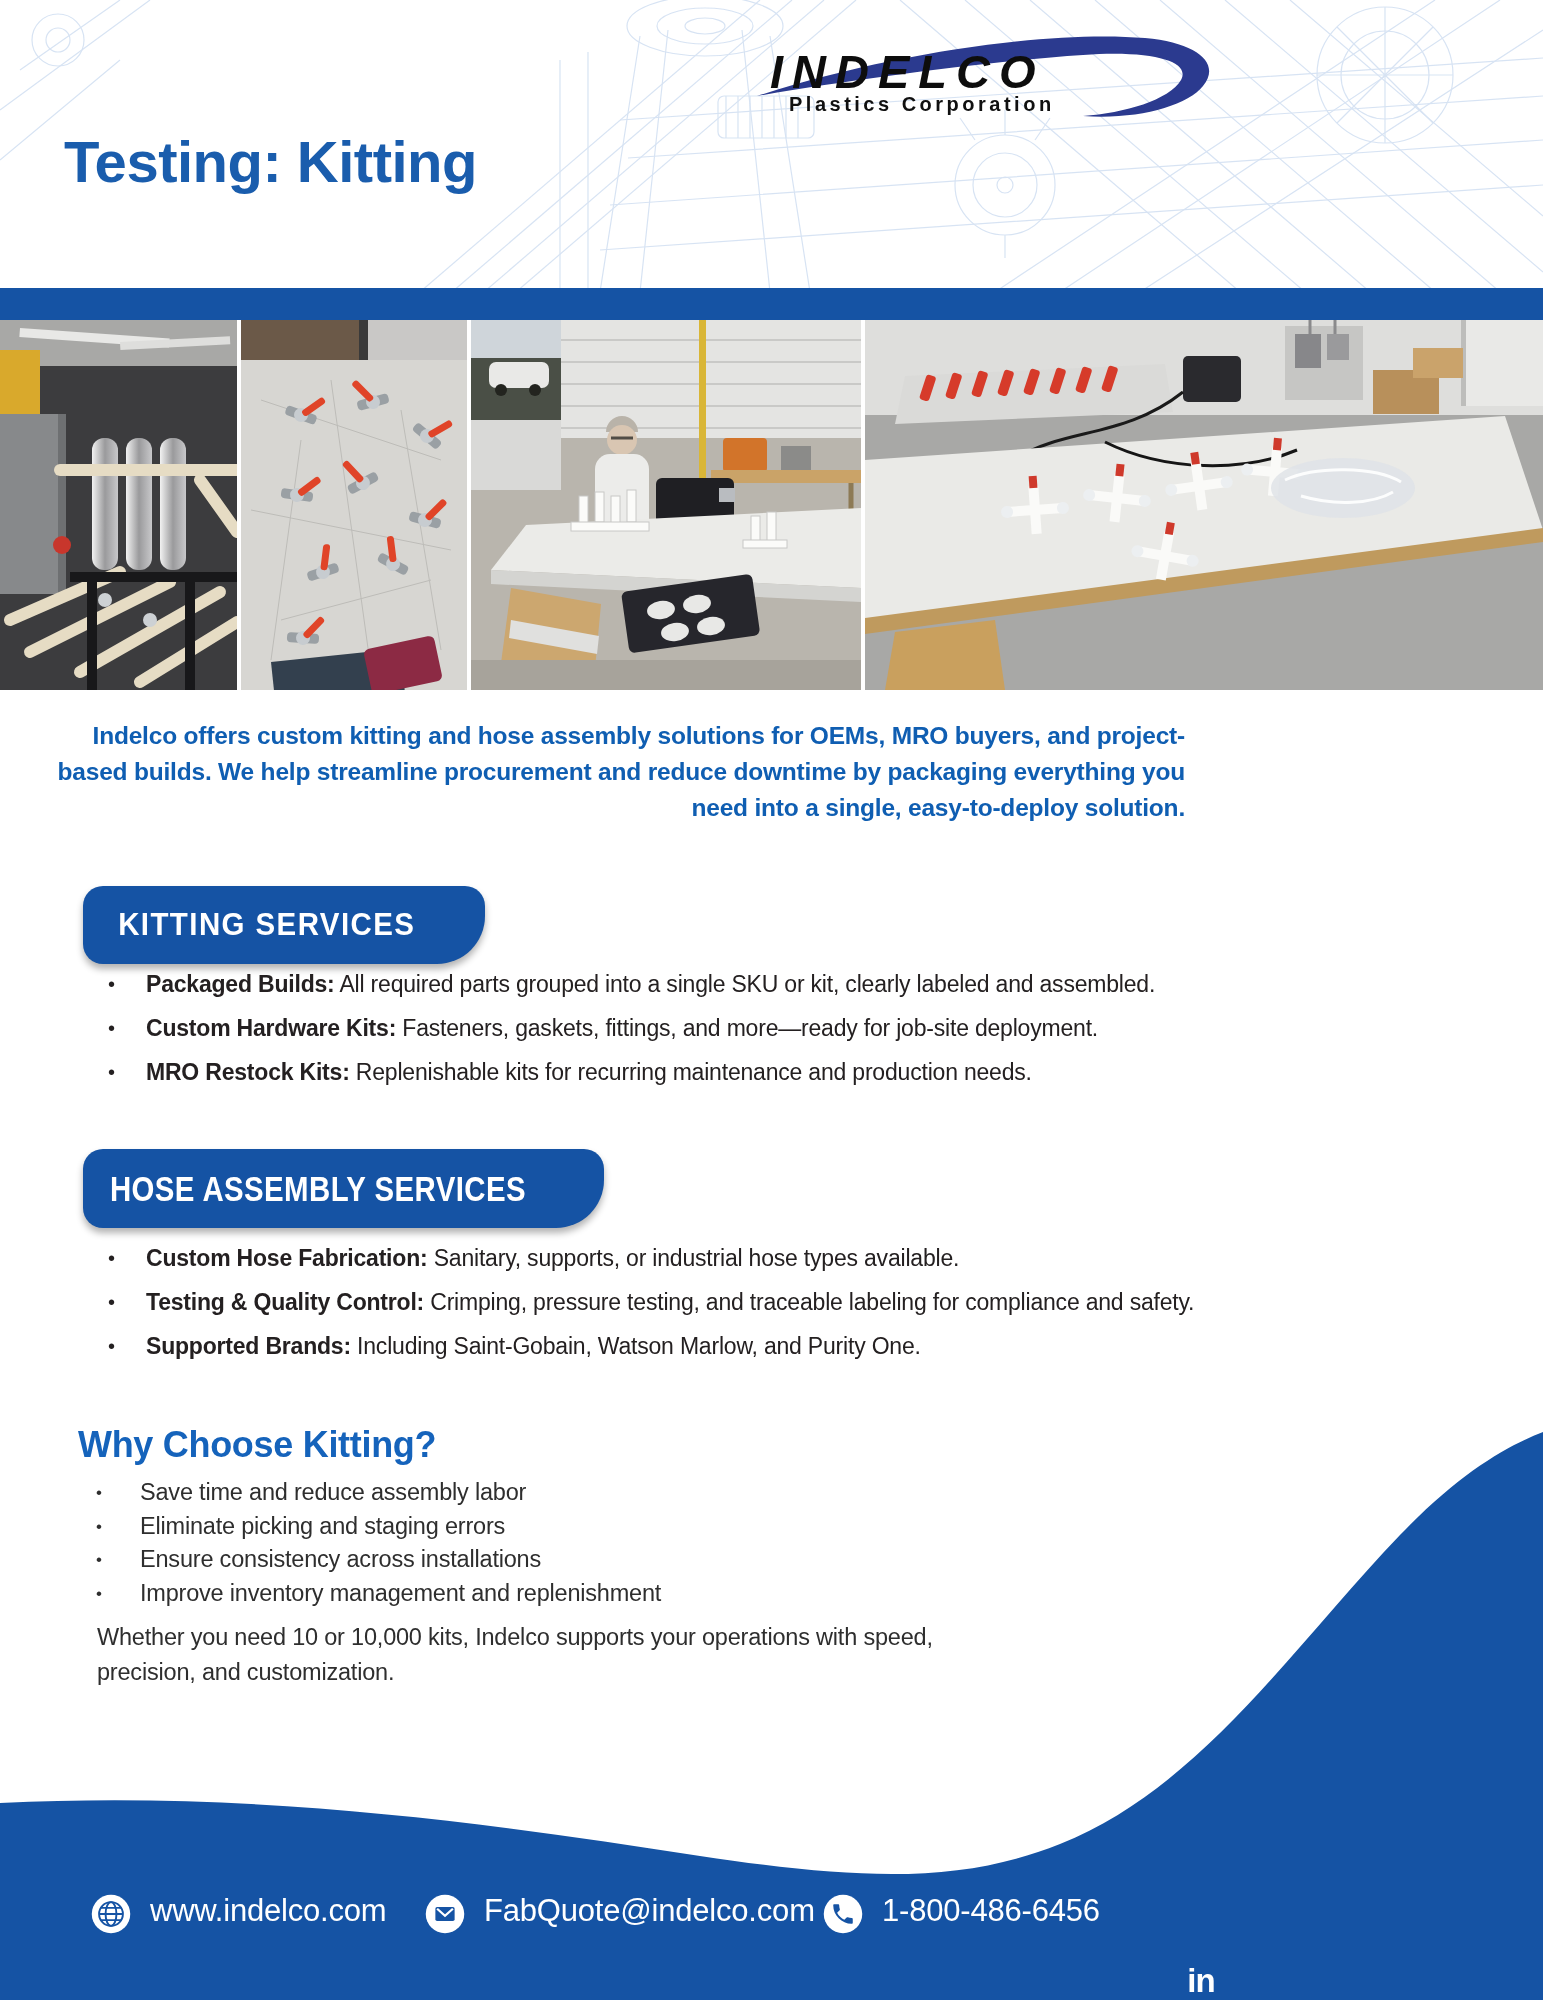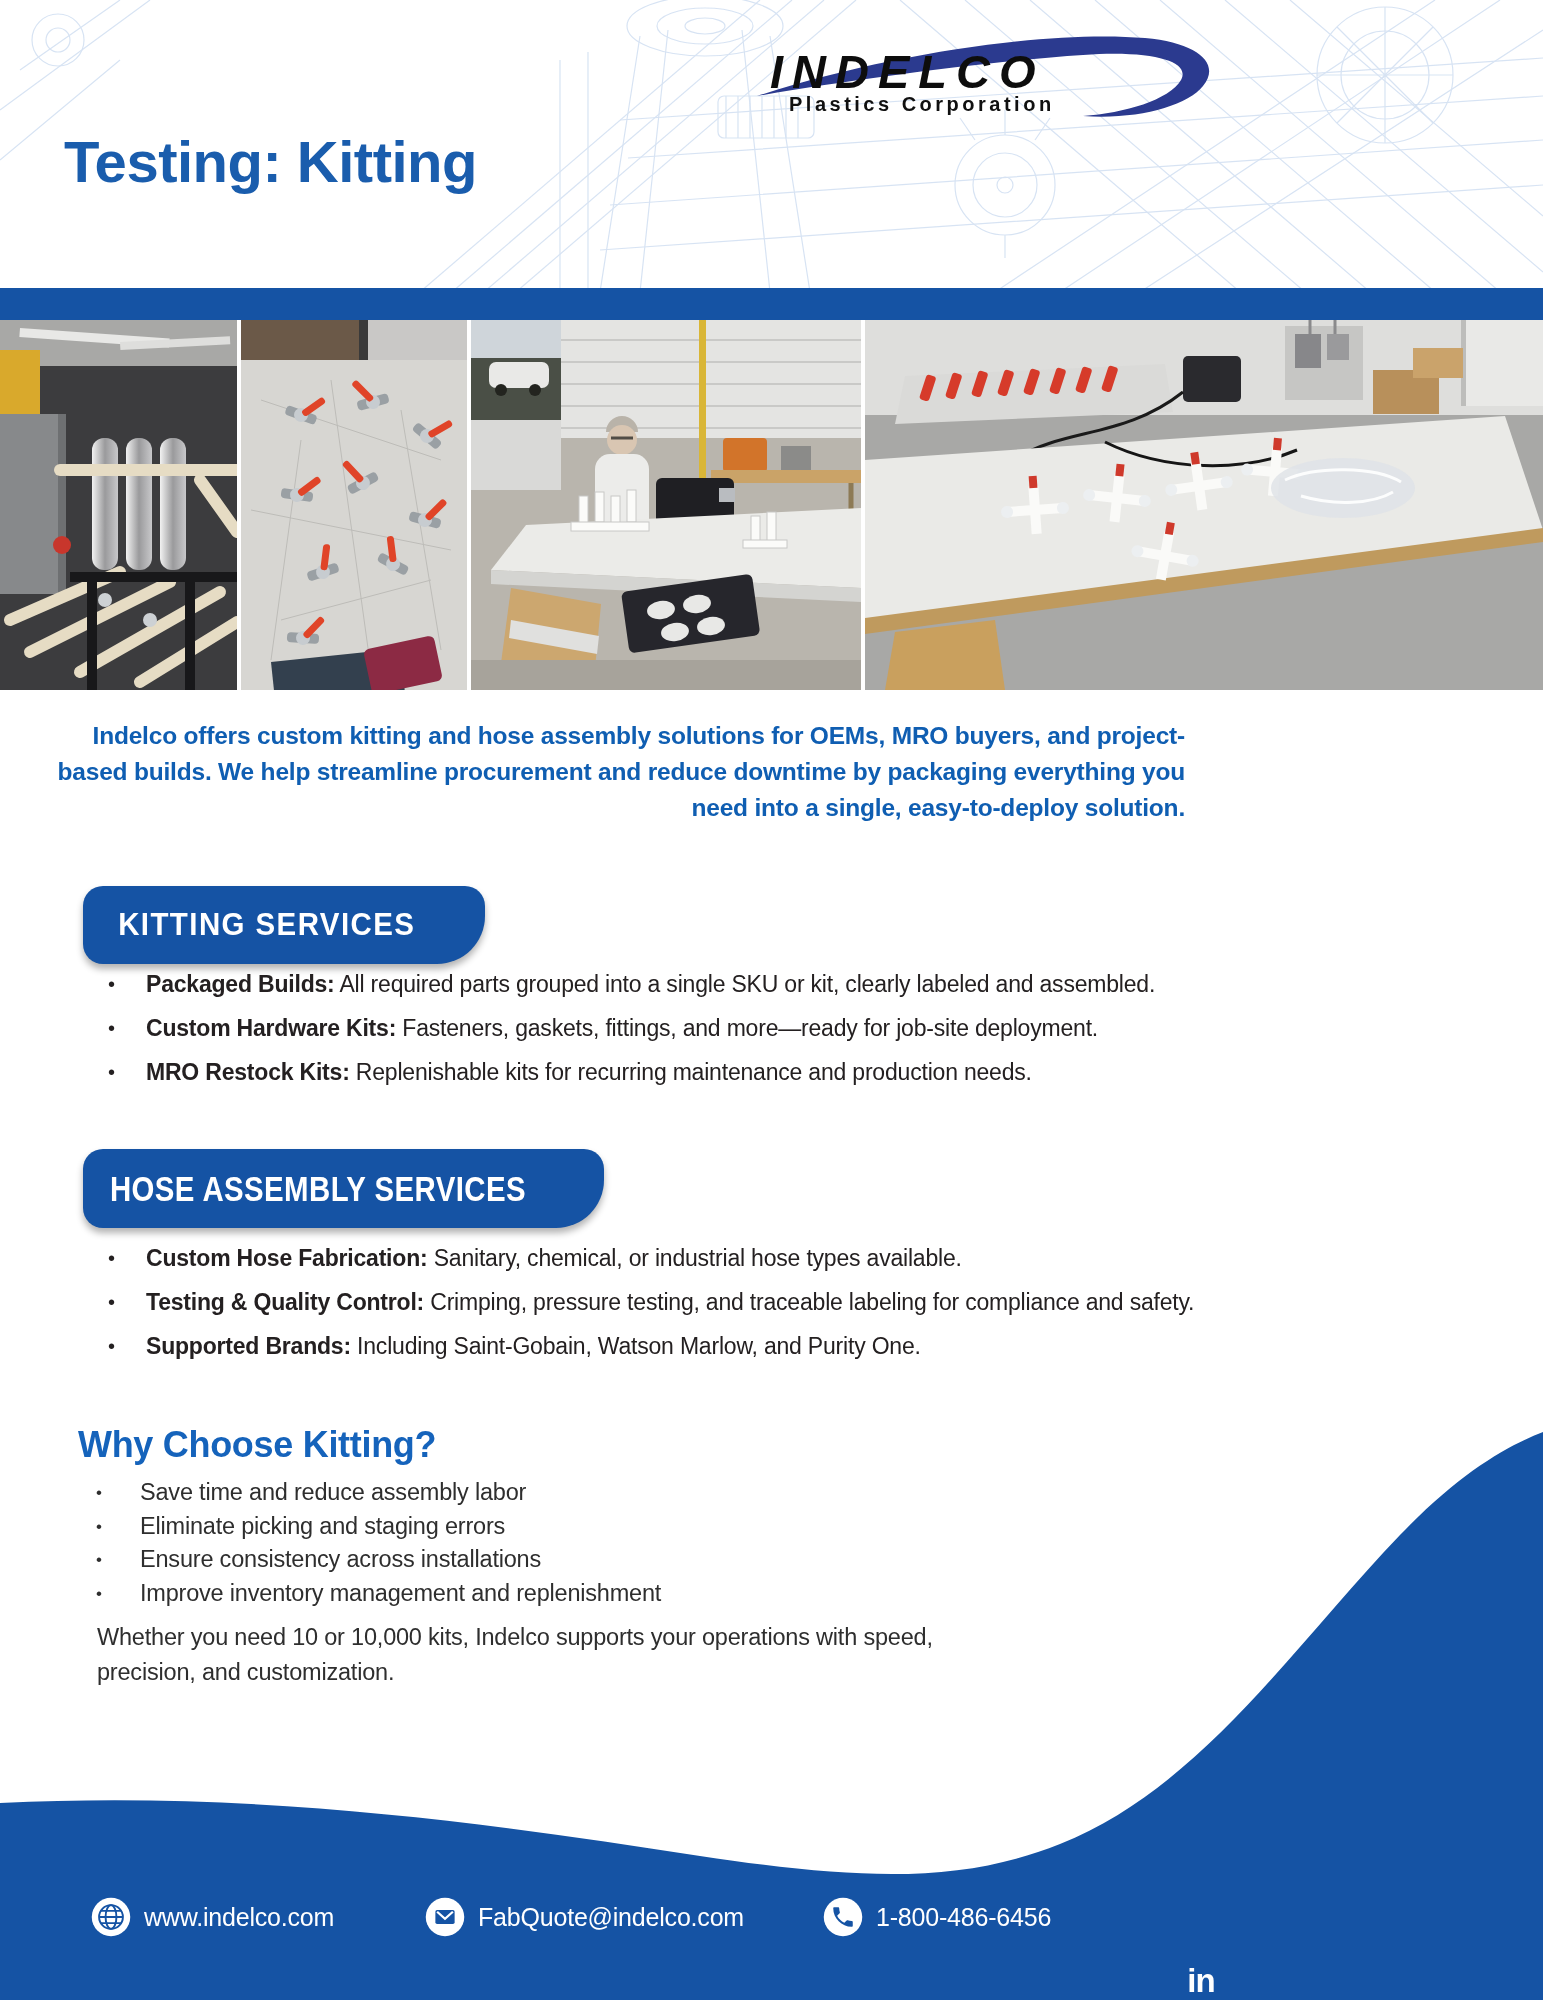--- a/index.html
+++ b/index.html
@@ -36,22 +36,22 @@
   .b-row b{font-weight:700;}
   
   .why-h{position:absolute;left:78px;top:1424px;margin:0;font-size:36px;font-weight:800;
          color:var(--heading-blue,#1563bb);letter-spacing:-0.3px;white-space:nowrap;}
   .why-list{position:absolute;left:78px;top:1476px;width:900px;}
   .w-row{position:relative;padding-left:62px;line-height:33.5px;font-size:23.5px;color:#2e2e2e;letter-spacing:-0.2px;white-space:nowrap;}
   .w-row .dot{position:absolute;left:18px;font-size:17px;}
   .closing{position:absolute;left:97px;top:1620px;width:850px;margin:0;font-size:23.5px;line-height:35px;color:#2e2e2e;letter-spacing:-0.2px;}
   
   .wave{position:absolute;left:0;top:1420px;width:1543px;height:580px;}
-  .contact{position:absolute;top:1893px;height:48px;display:flex;align-items:center;gap:12px;
-           color:#fff;font-size:25px;letter-spacing:-0.2px;white-space:nowrap;z-index:3;}
+  .contact{position:absolute;top:1893px;height:48px;display:flex;gap:18px;
+           color:#fff;font-size:31px;letter-spacing:-0.2px;white-space:nowrap;z-index:3;}
   .c-web{left:90px;} .c-mail{left:424px;} .c-phone{left:822px;}
   .contact svg{display:block;}
   .social{position:absolute;left:1182px;top:1898px;height:44px;display:flex;align-items:center;gap:21px;z-index:3;flex-direction:column;}
   .social svg{display:block;}
   .li-glyph{color:#fff;font-size:33px;font-weight:800;letter-spacing:-1px;line-height:40px;}
 </style>
 </head>
 <body>
 
 <div class="page">
@@ -324,21 +324,21 @@
       <b>MRO Restock Kits:</b><span> Replenishable kits for recurring maintenance and production needs.</span>
     </div>
   </div>
 
   <div class="pill pill-2">
     <span>HOSE ASSEMBLY SERVICES</span>
   </div>
   <div class="bullets list-2">
     <div class="b-row">
       <span class="dot">•</span>
-      <b>Custom Hose Fabrication:</b><span> Sanitary, chemical, or industrial hose types available.</span>
+      <b>Custom Hose Fabrication:</b><span> Sanitary, supports, or industrial hose types available.</span>
     </div>
     <div class="b-row">
       <span class="dot">•</span>
       <b>Testing &amp; Quality Control:</b><span> Crimping, pressure testing, and traceable labeling for compliance and safety.</span>
     </div>
     <div class="b-row">
       <span class="dot">•</span>
       <b>Supported Brands:</b><span> Including Saint-Gobain, Watson Marlow, and Purity One.</span>
     </div>
   </div>

